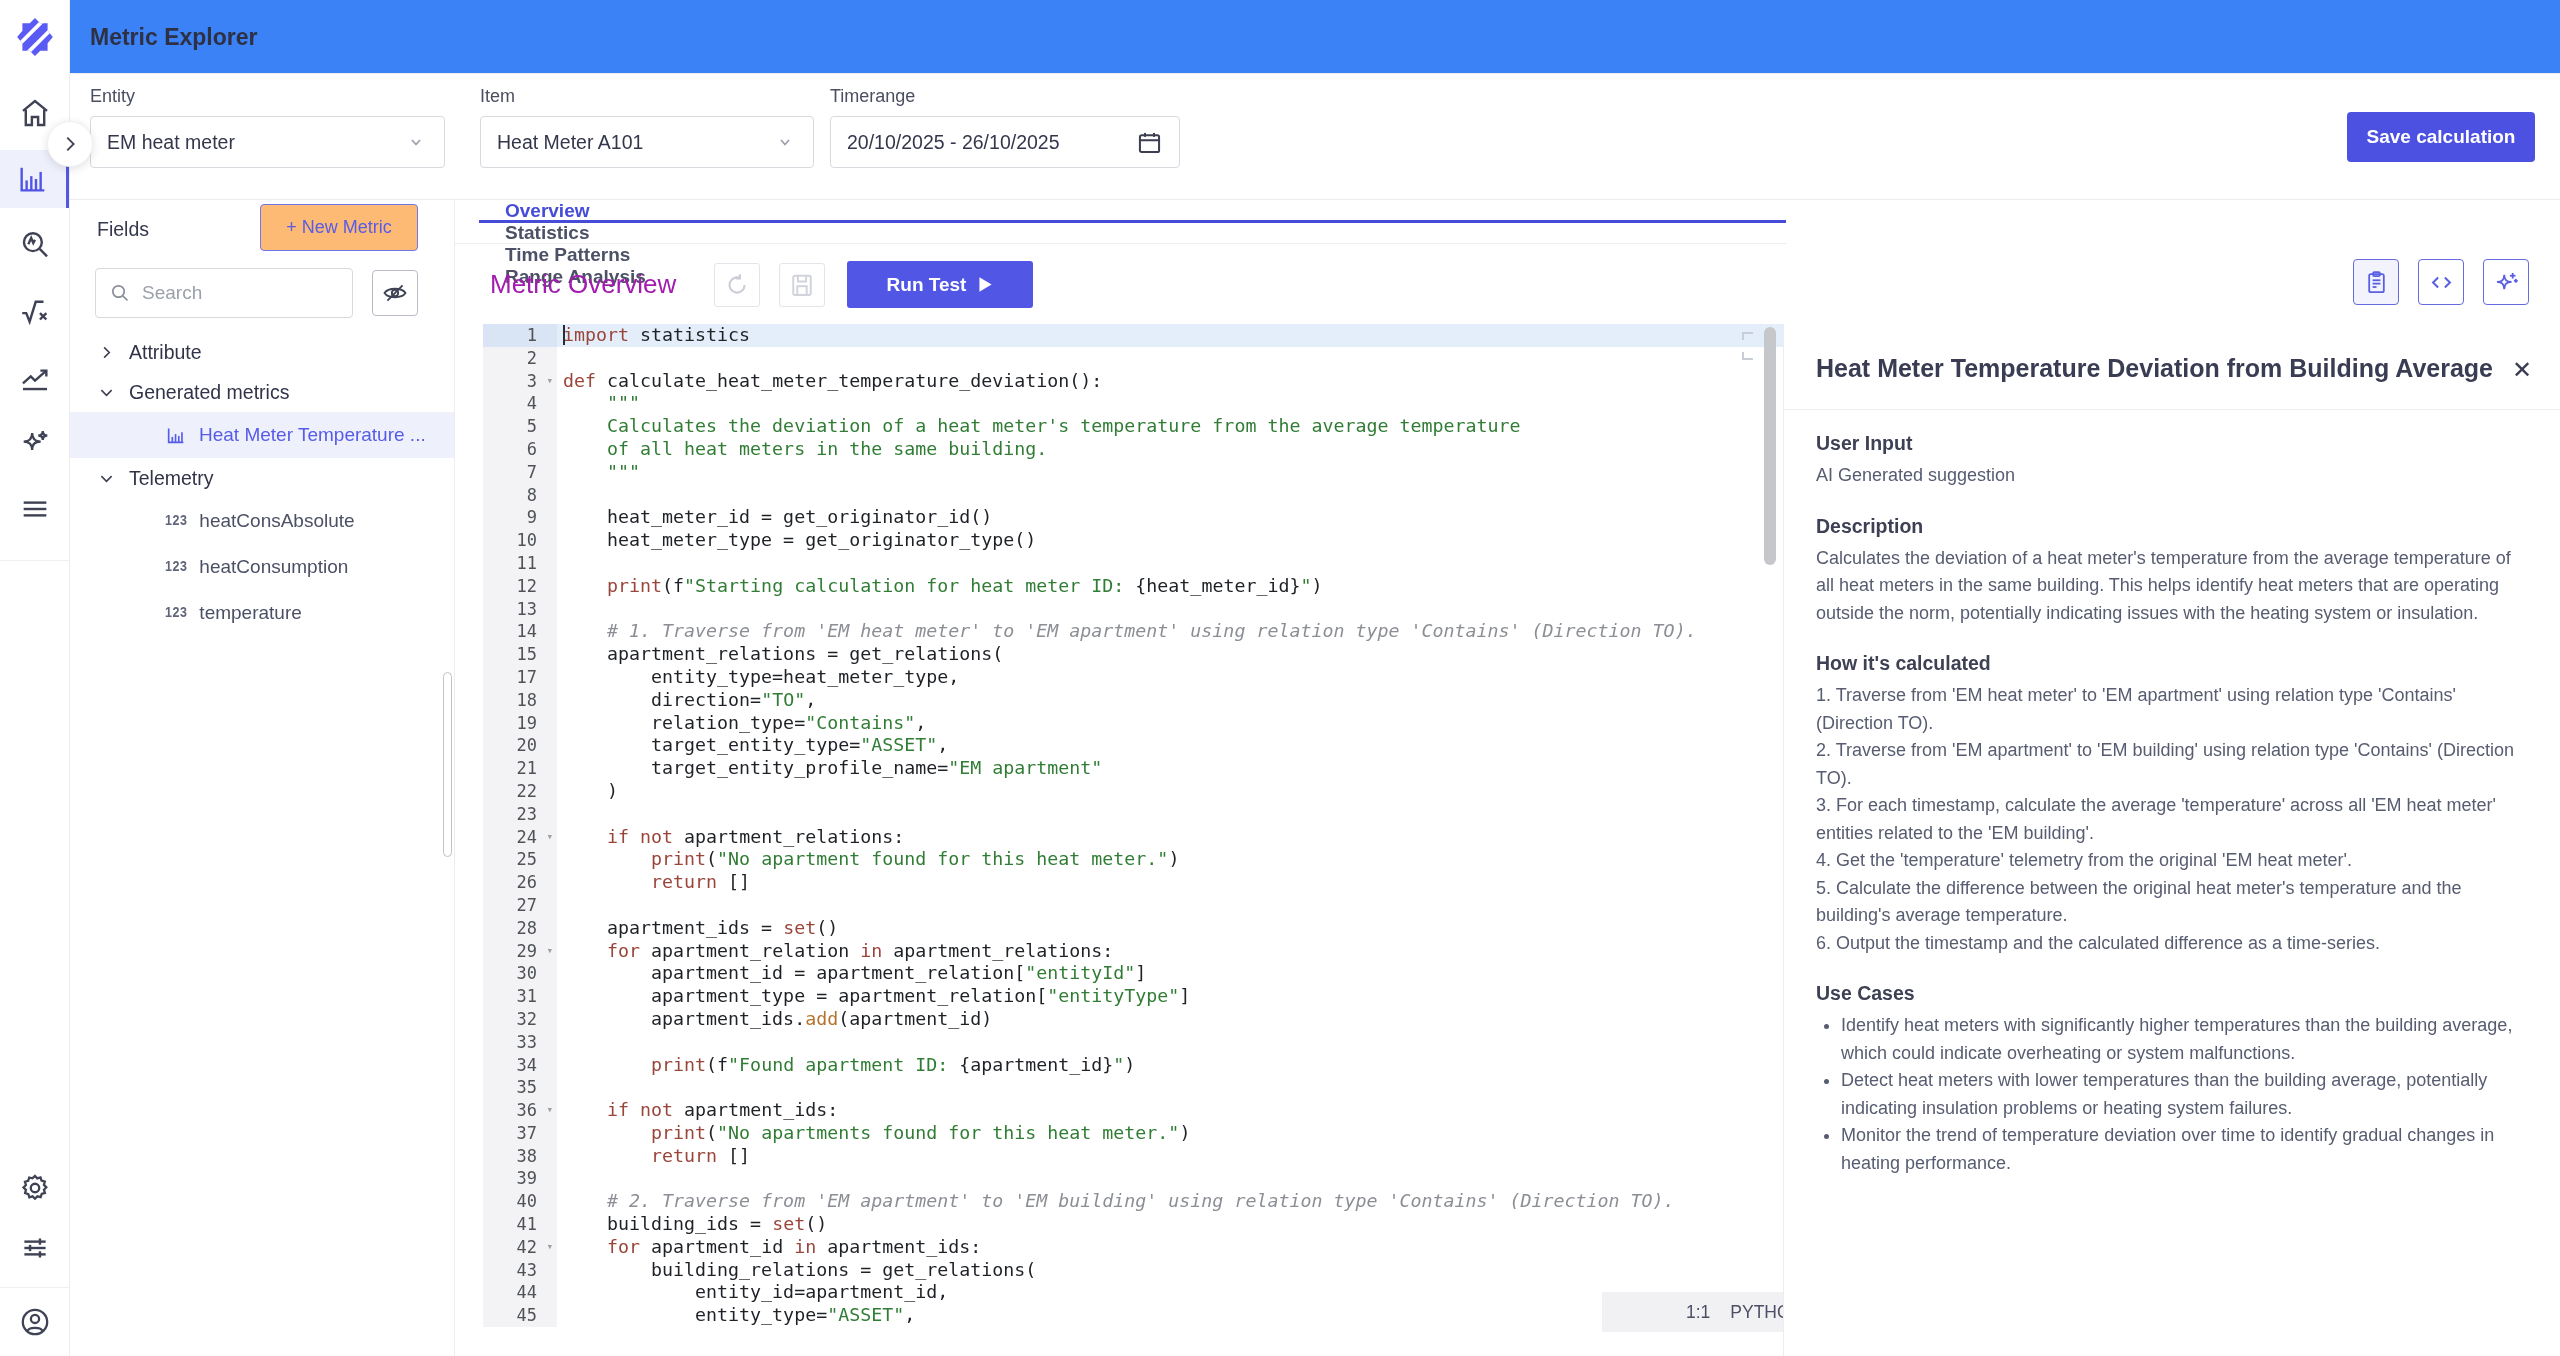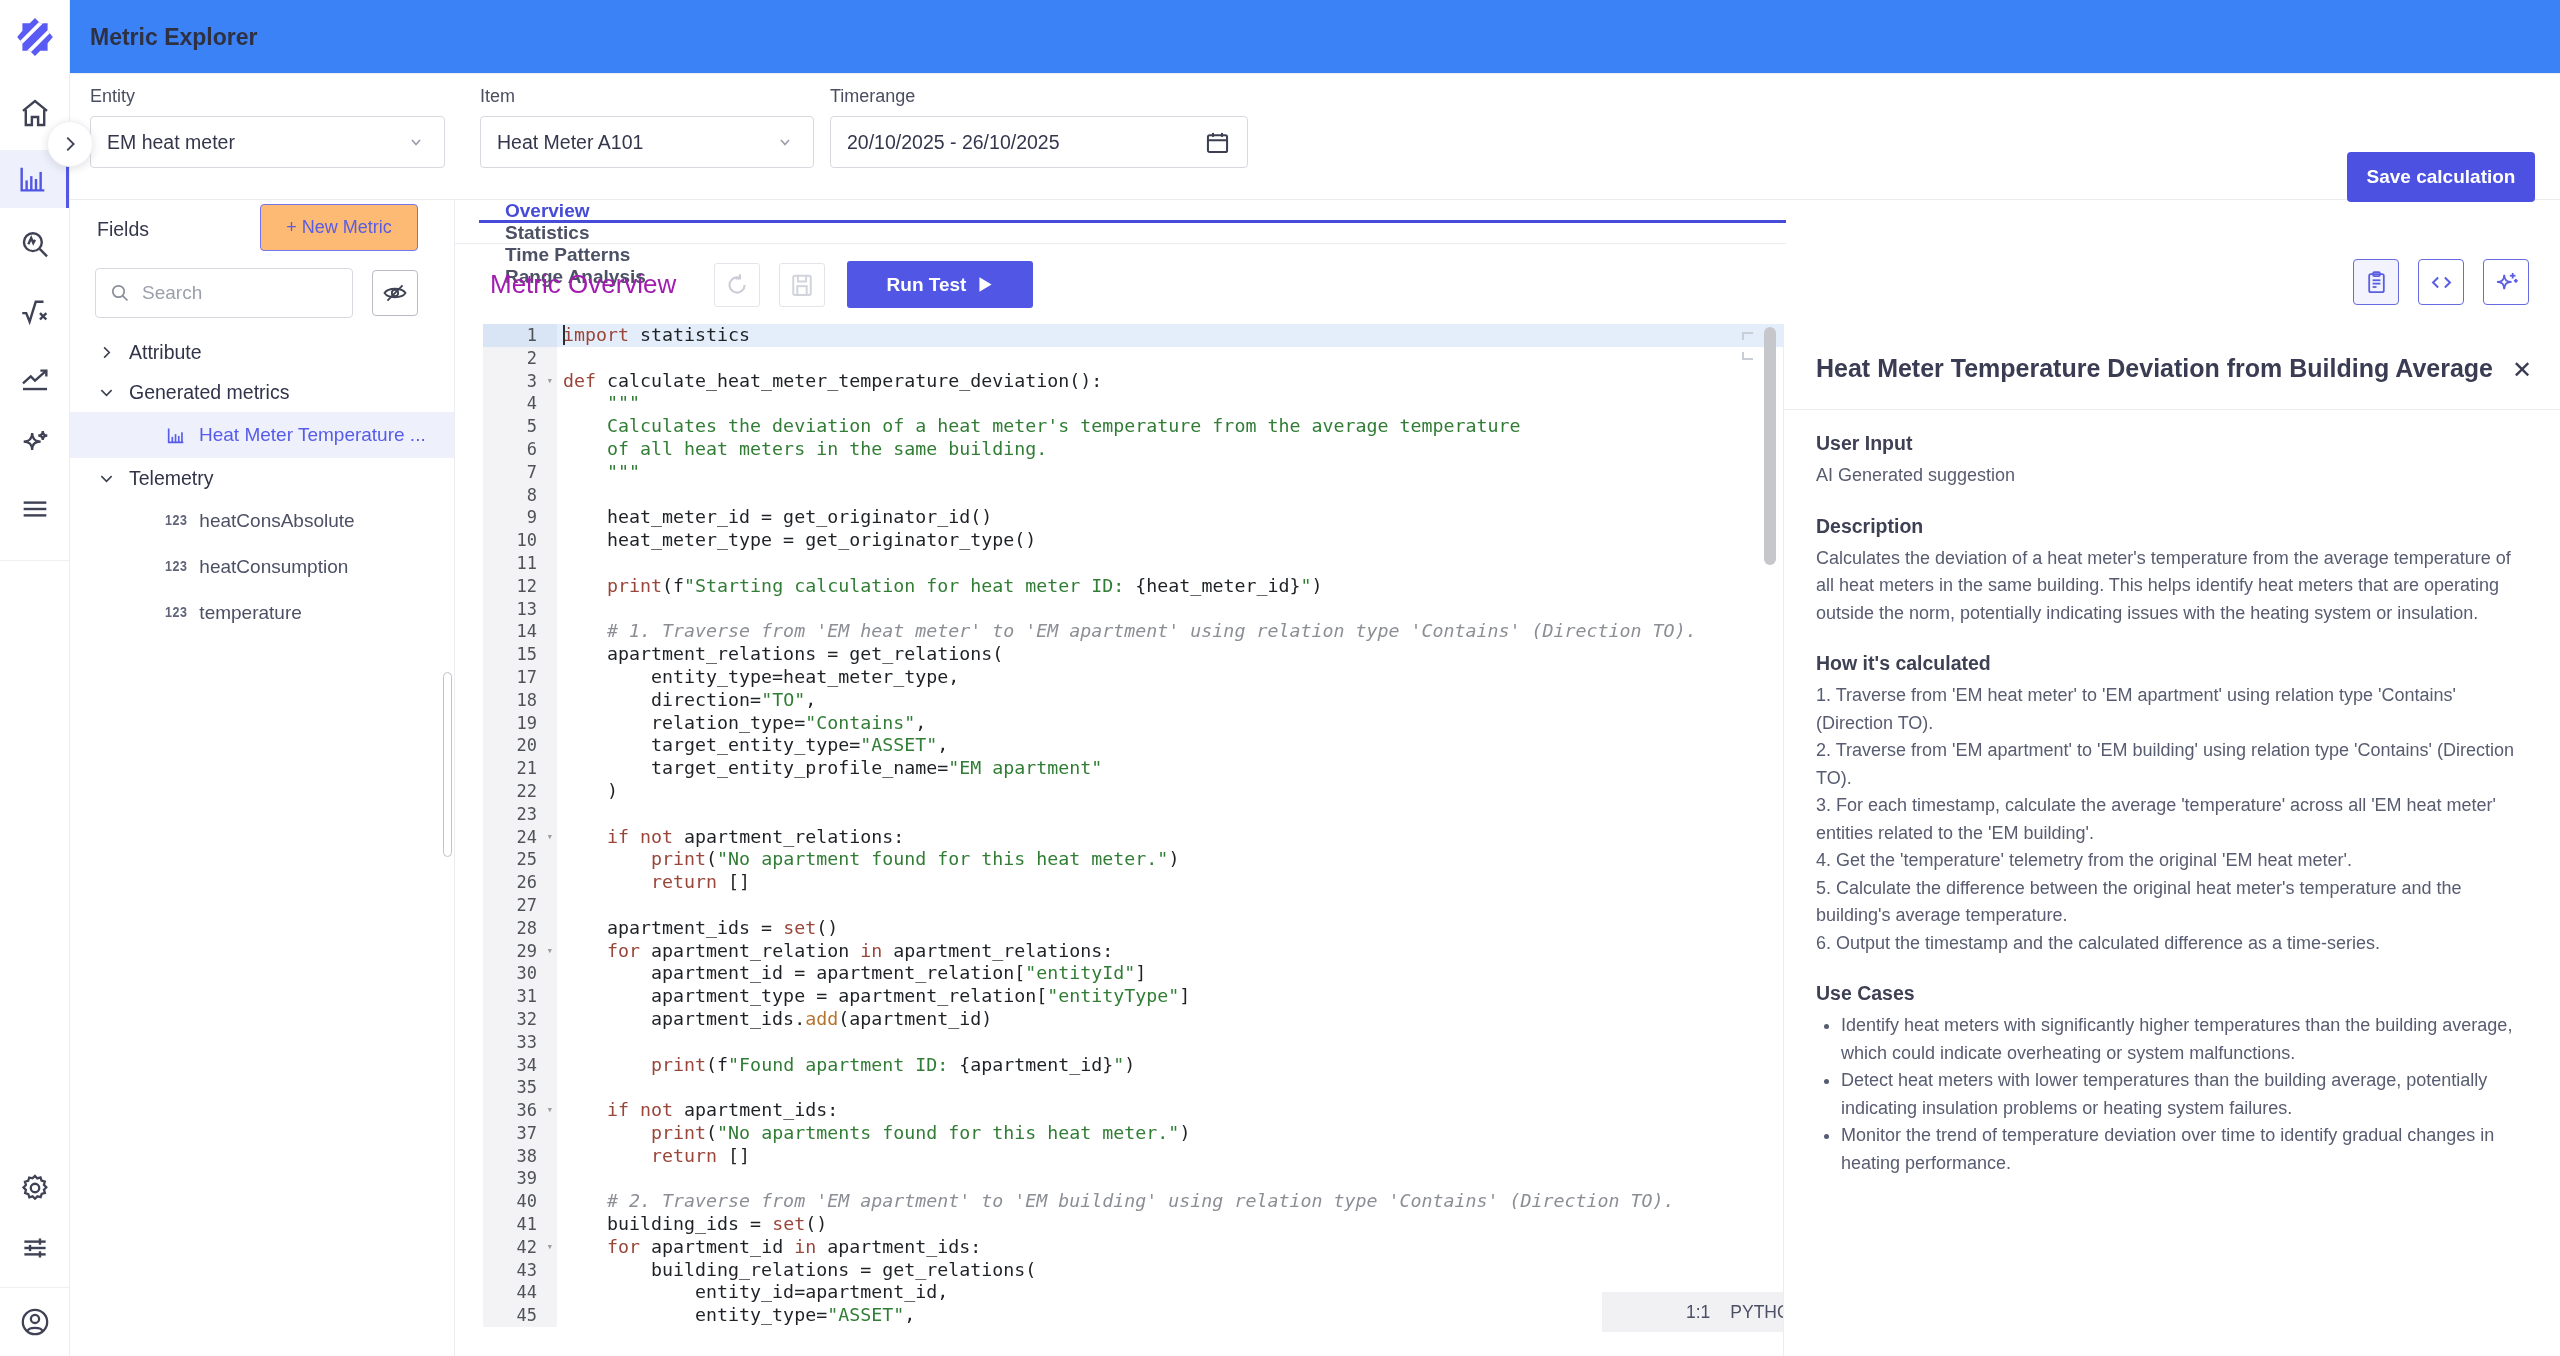--- a/index.html
+++ b/index.html
@@ -31,21 +31,21 @@
   #filterbar { position:absolute; left:70px; top:74px; right:0; height:126px;
     border-bottom:1px solid #ececf1; background:#fff; }
   .fgroup { position:absolute; top:12px; }
   .flabel { font-size:18px; color:#4b4e61; margin-bottom:9px; }
   .fselect { height:52px; border:1.5px solid #d8d9df; border-radius:4px;
     display:flex; align-items:center; padding:0 16px; font-size:19.5px;
     color:#34374c; background:#fff; cursor:pointer; }
   .fselect .grow { flex:1; }
   #save-calc-btn { position:absolute; right:25px; top:38px; width:188px; height:50px;
     background:#4d51e1; color:#fff; border:none; border-radius:4px;
-    font-size:19px; font-weight:600; font-family:inherit; cursor:pointer;margin-top:40px; }
+    font-size:19px; font-weight:600; font-family:inherit; cursor:pointer; }
 
   
   #fields-panel { position:absolute; left:70px; top:200px; bottom:0; width:385px;
     border-right:1px solid #ececf1; background:#fff; }
   #fields-title { position:absolute; left:27px; top:18px; font-size:19.5px; color:#35384c; }
   #new-metric-btn { position:absolute; left:190px; top:4px; width:158px; height:47px;
     background:#fdba74; border:1.5px solid #7276e8; border-radius:4px; color:#585de4;
     font-size:18px; font-family:inherit; cursor:pointer; }
   #search-box { position:absolute; left:25px; top:68px; width:258px; height:50px;
     border:1.5px solid #d8d9df; border-radius:4px; display:flex; align-items:center;
@@ -260,21 +260,21 @@
     <div class="flabel">Item</div>
     <div class="fselect" style="width:334px">
       <span class="grow">Heat Meter A101</span>
       <svg width="24" height="24" viewBox="0 0 24 24" fill="none" stroke="#9aa0ab" stroke-width="1.7">
           <path d="M8 10 L12 14.5 L16 10"></path>
         </svg>
     </div>
   </div>
   <div class="fgroup" style="left:760px">
     <div class="flabel">Timerange</div>
-    <div class="fselect" style="width:418px">
+    <div class="fselect" style="width:350px">
       <span class="grow">20/10/2025 - 26/10/2025</span>
       <svg width="27" height="27" viewBox="0 0 24 24" fill="none" stroke="#3c3f52" stroke-width="1.8">
         <rect x="3.5" y="5.5" width="17" height="15" rx="1.5"></rect>
           <path d="M3.5 10 H20.5"></path>
           <path d="M8 3.5 V7"></path>
           <path d="M16 3.5 V7"></path>
       </svg>
     </div>
   </div>
   <button id="save-calc-btn">Save calculation</button>

